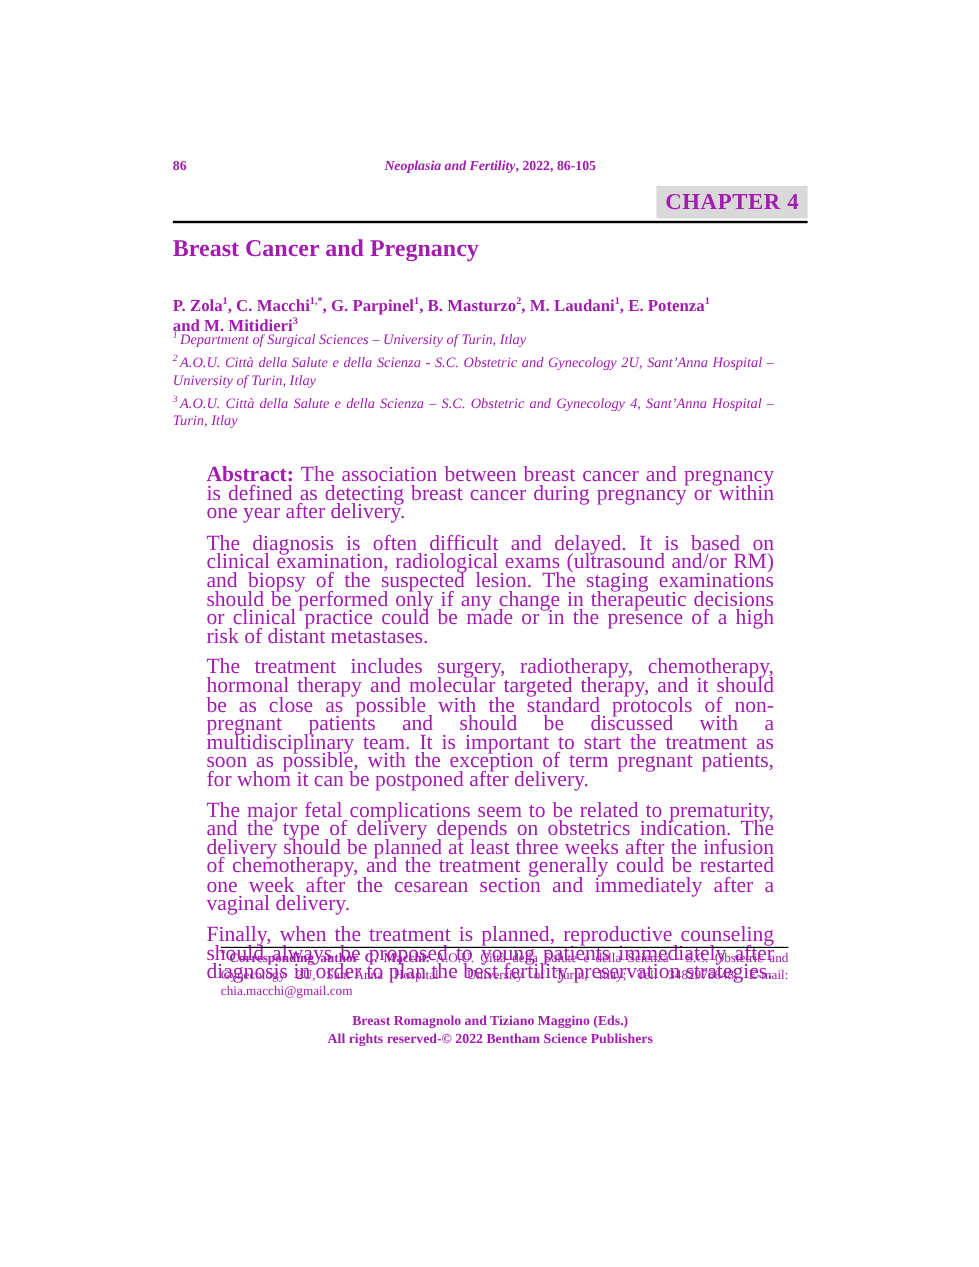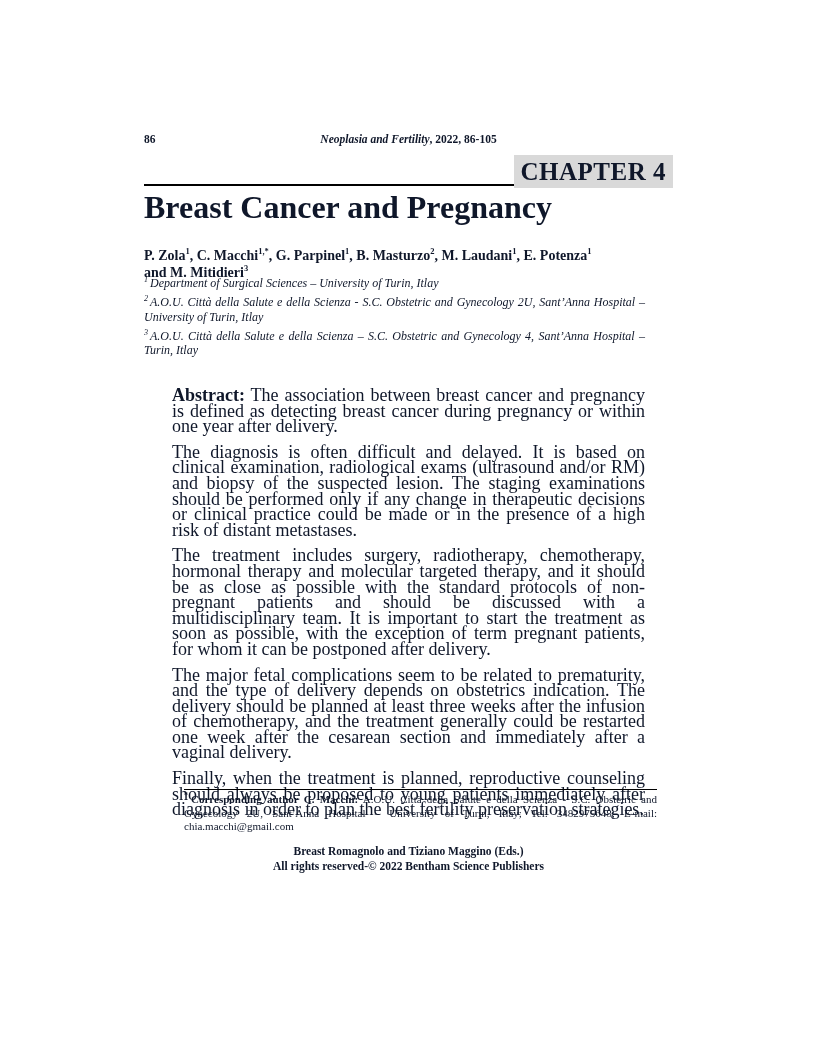--- a/index.html
+++ b/index.html
@@ -1,43 +1,43 @@
 <!DOCTYPE html>
 <html><head>
 <meta charset="utf-8">
 <style>
   * { margin:0; padding:0; box-sizing:border-box; }
   html,body { background:#ffffff; }
   .page {
     position:relative;
     width:816px; height:1056px;
     background:#ffffff;
-    color:#0f172a;
+    color:#a21caf;
     font-family:"Liberation Serif","DejaVu Serif",serif;
     overflow:hidden;
   }
   
   .header-row { position:absolute; left:144px; top:133px; width:529px; height:16px; font-size:11.5px; font-weight:bold; }
   .page-number { position:absolute; left:0; top:0; }
   .running-title { position:absolute; left:0; right:0; text-align:center; top:0; }
   .running-title .jname { font-style:italic; }
   
   .chapter-row {
     position:absolute; left:144px; top:155px; width:529px; height:31px;
     text-align:right; border-bottom:2px solid #000;
   }
   .chapter-box {
     display:inline-block;
     background:#d9d9d9;
-    font-size:25px; font-weight:bold;
+    font-size:19px; font-weight:bold;
     padding:3px 7px 2px 7px;
     letter-spacing:0.5px;
   }
   
-  .article-title { position:absolute; left:144px; top:190px; width:505px; font-size:32px; font-weight:bold; line-height:34px; }
+  .article-title { position:absolute; left:144px; top:190px; width:505px; font-size:20px; font-weight:bold; line-height:34px; }
   .authors { position:absolute; left:144px; top:231px; width:505px; font-size:14px; font-weight:bold; line-height:17px;margin-top:16px; }
   .authors .conj { font-weight:bold; }
   sup.auth-sup { font-size:8.5px; vertical-align:super; line-height:0; }
   .affiliations { position:absolute; left:144px; top:276px; width:501px; }
   .affiliation { font-size:12px; font-style:italic; line-height:14.5px; text-align:justify; margin-bottom:4.5px; }
   sup.aff-sup { font-size:8px; vertical-align:super; line-height:0; margin-right:2px; }
   
   .abstract { position:absolute; left:172px; top:388px; width:473px; font-size:18px; line-height:15.6px; }
   .abstract p { text-align:justify; margin-bottom:10px; }
   .abstract .abstract-label { font-weight:bold; }

